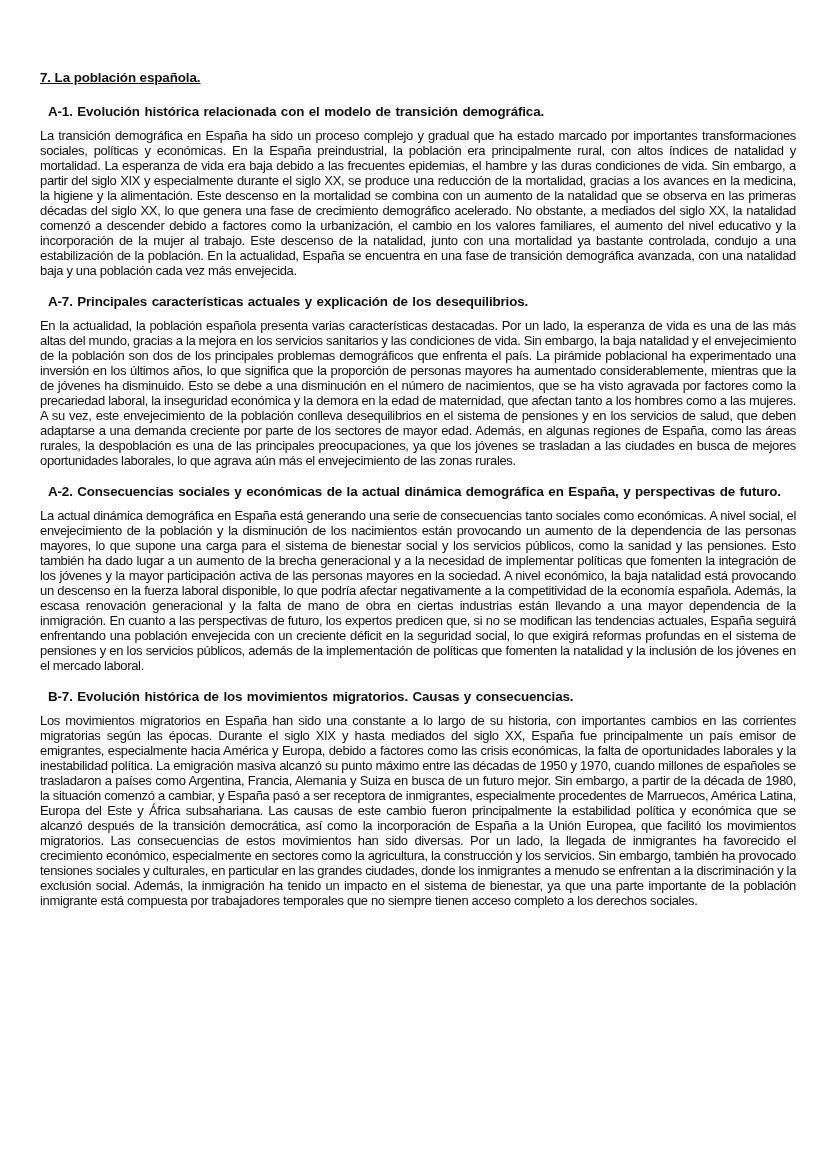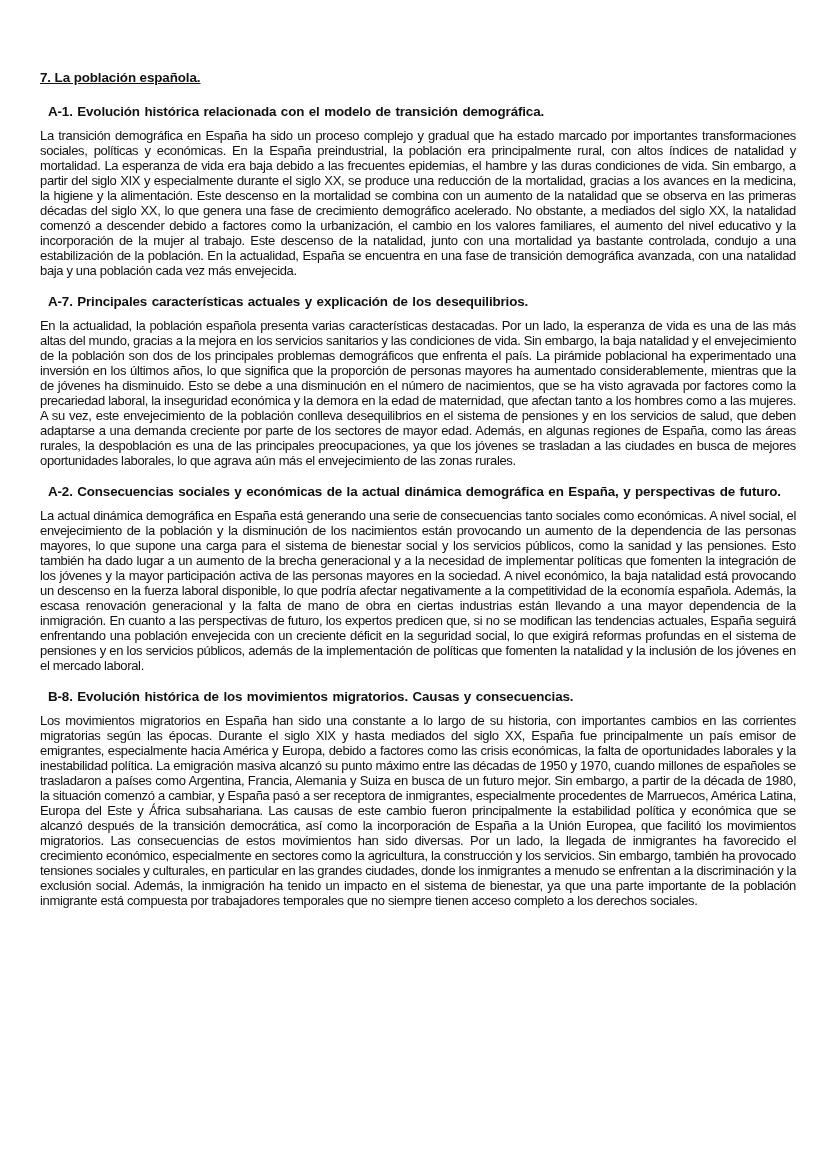--- a/index.html
+++ b/index.html
@@ -65,16 +65,16 @@
     <p class="section-heading">A-7. Principales características actuales y explicación de los desequilibrios.</p>
     <p class="section-body">En la actualidad, la población española presenta varias características destacadas. Por un lado, la esperanza de vida es una de las más altas del mundo, gracias a la mejora en los servicios sanitarios y las condiciones de vida. Sin embargo, la baja natalidad y el envejecimiento de la población son dos de los principales problemas demográficos que enfrenta el país. La pirámide poblacional ha experimentado una inversión en los últimos años, lo que significa que la proporción de personas mayores ha aumentado considerablemente, mientras que la de jóvenes ha disminuido. Esto se debe a una disminución en el número de nacimientos, que se ha visto agravada por factores como la precariedad laboral, la inseguridad económica y la demora en la edad de maternidad, que afectan tanto a los hombres como a las mujeres. A su vez, este envejecimiento de la población conlleva desequilibrios en el sistema de pensiones y en los servicios de salud, que deben adaptarse a una demanda creciente por parte de los sectores de mayor edad. Además, en algunas regiones de España, como las áreas rurales, la despoblación es una de las principales preocupaciones, ya que los jóvenes se trasladan a las ciudades en busca de mejores oportunidades laborales, lo que agrava aún más el envejecimiento de las zonas rurales.</p>
   </div>
 
   <div class="section">
     <p class="section-heading">A-2. Consecuencias sociales y económicas de la actual dinámica demográfica en España, y perspectivas de futuro.</p>
     <p class="section-body">La actual dinámica demográfica en España está generando una serie de consecuencias tanto sociales como económicas. A nivel social, el envejecimiento de la población y la disminución de los nacimientos están provocando un aumento de la dependencia de las personas mayores, lo que supone una carga para el sistema de bienestar social y los servicios públicos, como la sanidad y las pensiones. Esto también ha dado lugar a un aumento de la brecha generacional y a la necesidad de implementar políticas que fomenten la integración de los jóvenes y la mayor participación activa de las personas mayores en la sociedad. A nivel económico, la baja natalidad está provocando un descenso en la fuerza laboral disponible, lo que podría afectar negativamente a la competitividad de la economía española. Además, la escasa renovación generacional y la falta de mano de obra en ciertas industrias están llevando a una mayor dependencia de la inmigración. En cuanto a las perspectivas de futuro, los expertos predicen que, si no se modifican las tendencias actuales, España seguirá enfrentando una población envejecida con un creciente déficit en la seguridad social, lo que exigirá reformas profundas en el sistema de pensiones y en los servicios públicos, además de la implementación de políticas que fomenten la natalidad y la inclusión de los jóvenes en el mercado laboral.</p>
   </div>
 
   <div class="section">
-    <p class="section-heading">B-8. Evolución histórica de los movimientos migratorios. Causas y consecuencias.</p>
+    <p class="section-heading">B-7. Evolución histórica de los movimientos migratorios. Causas y consecuencias.</p>
     <p class="section-body">Los movimientos migratorios en España han sido una constante a lo largo de su historia, con importantes cambios en las corrientes migratorias según las épocas. Durante el siglo XIX y hasta mediados del siglo XX, España fue principalmente un país emisor de emigrantes, especialmente hacia América y Europa, debido a factores como las crisis económicas, la falta de oportunidades laborales y la inestabilidad política. La emigración masiva alcanzó su punto máximo entre las décadas de 1950 y 1970, cuando millones de españoles se trasladaron a países como Argentina, Francia, Alemania y Suiza en busca de un futuro mejor. Sin embargo, a partir de la década de 1980, la situación comenzó a cambiar, y España pasó a ser receptora de inmigrantes, especialmente procedentes de Marruecos, América Latina, Europa del Este y África subsahariana. Las causas de este cambio fueron principalmente la estabilidad política y económica que se alcanzó después de la transición democrática, así como la incorporación de España a la Unión Europea, que facilitó los movimientos migratorios. Las consecuencias de estos movimientos han sido diversas. Por un lado, la llegada de inmigrantes ha favorecido el crecimiento económico, especialmente en sectores como la agricultura, la construcción y los servicios. Sin embargo, también ha provocado tensiones sociales y culturales, en particular en las grandes ciudades, donde los inmigrantes a menudo se enfrentan a la discriminación y la exclusión social. Además, la inmigración ha tenido un impacto en el sistema de bienestar, ya que una parte importante de la población inmigrante está compuesta por trabajadores temporales que no siempre tienen acceso completo a los derechos sociales.</p>
   </div>
 </div>
 
 </body></html>

